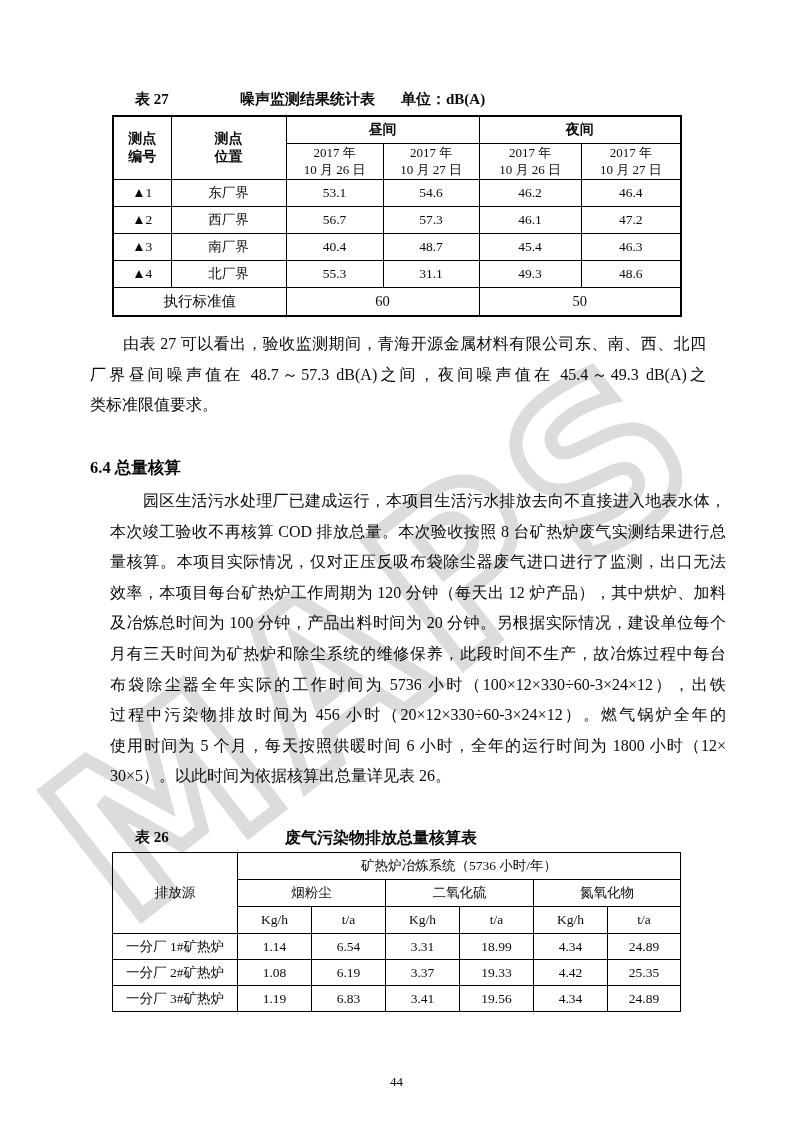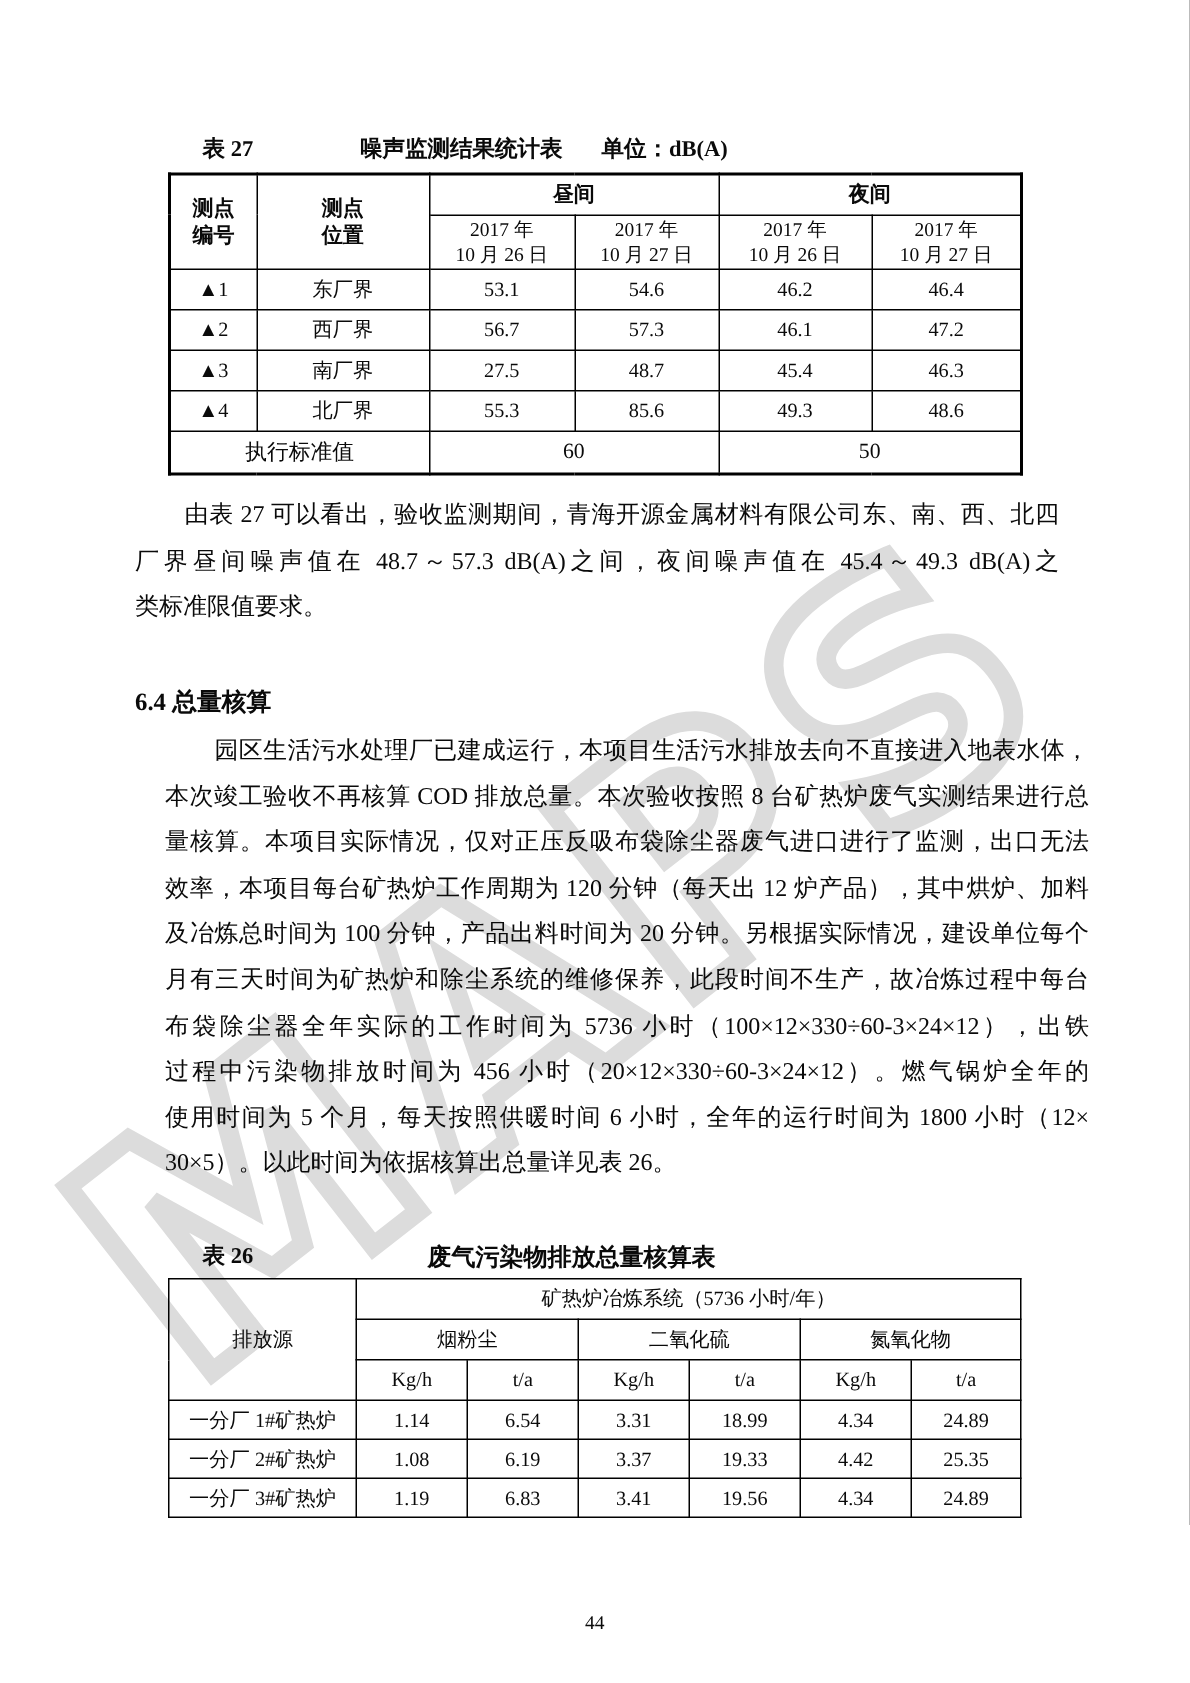--- a/index.html
+++ b/index.html
@@ -99,30 +99,30 @@
       <td>▲2</td>
       <td>西厂界</td>
       <td>56.7</td>
       <td>57.3</td>
       <td>46.1</td>
       <td>47.2</td>
     </tr>
     <tr class="data">
       <td>▲3</td>
       <td>南厂界</td>
-      <td>27.5</td>
+      <td>40.4</td>
       <td>48.7</td>
       <td>45.4</td>
       <td>46.3</td>
     </tr>
     <tr class="data">
       <td>▲4</td>
       <td>北厂界</td>
       <td>55.3</td>
-      <td>85.6</td>
+      <td>31.1</td>
       <td>49.3</td>
       <td>48.6</td>
     </tr>
     <tr class="foot">
       <td colspan="2">执行标准值</td>
       <td colspan="2">60</td>
       <td colspan="2">50</td>
     </tr>
   </tbody>
     </table>

